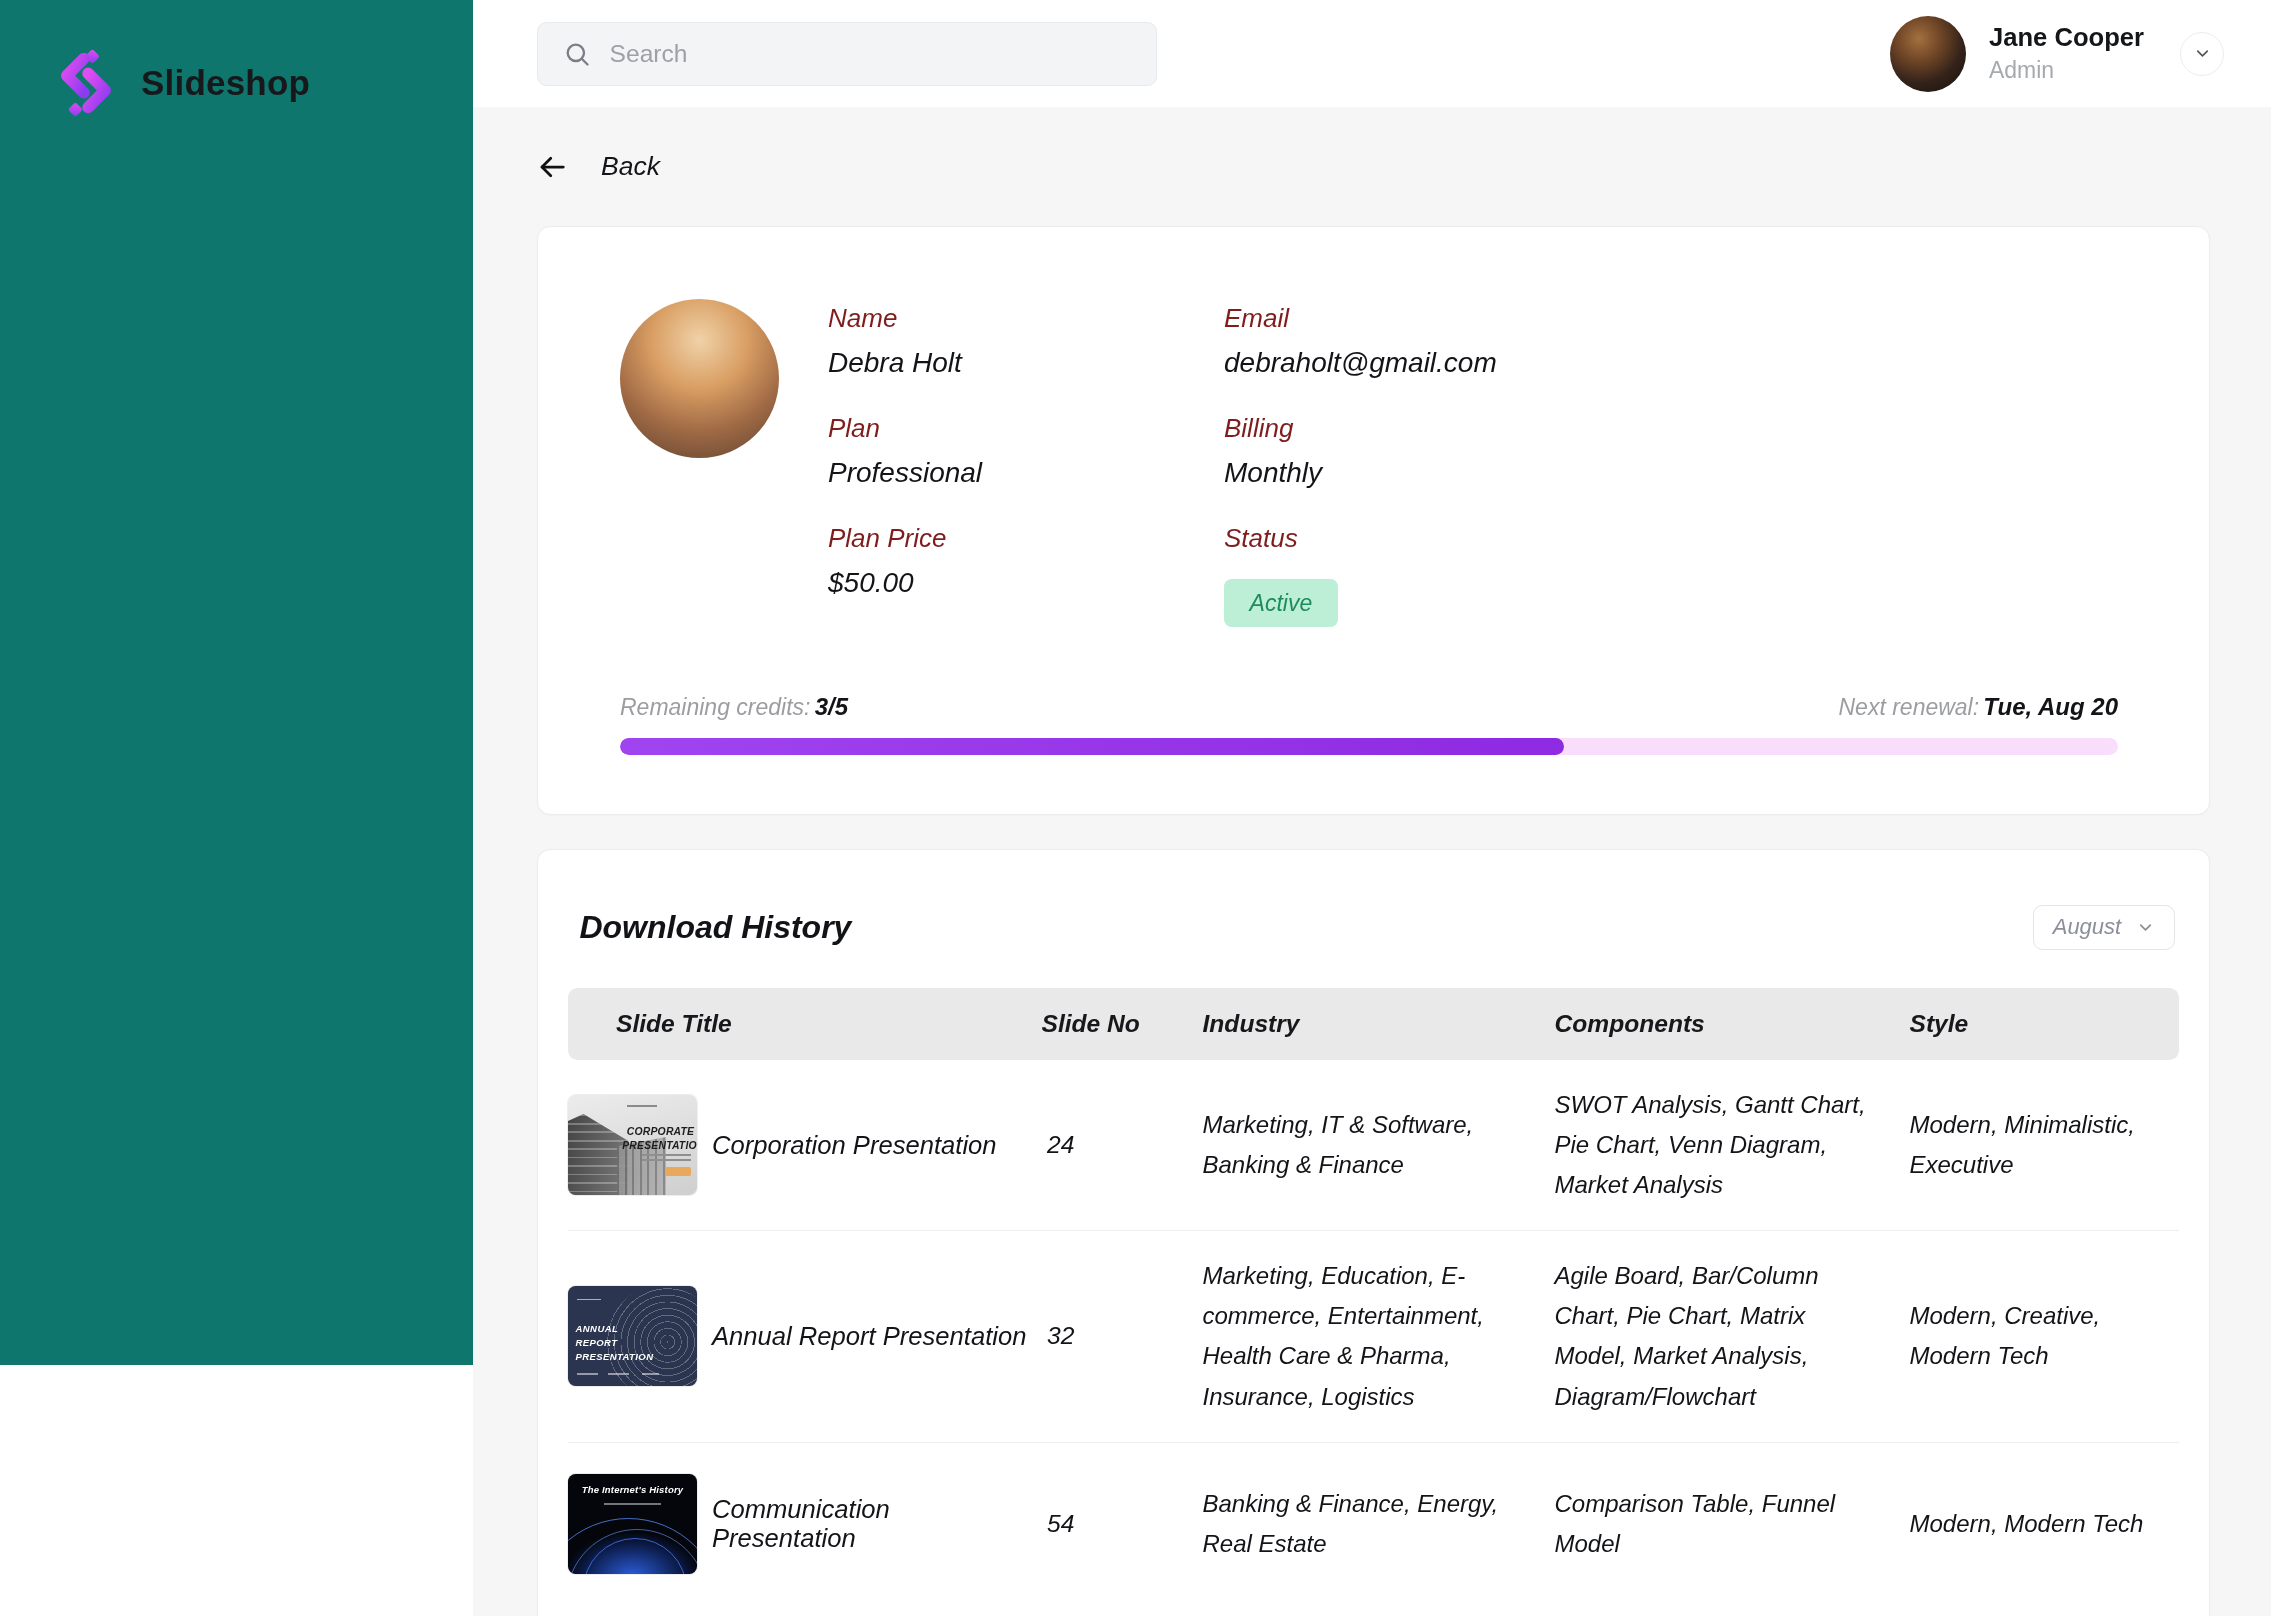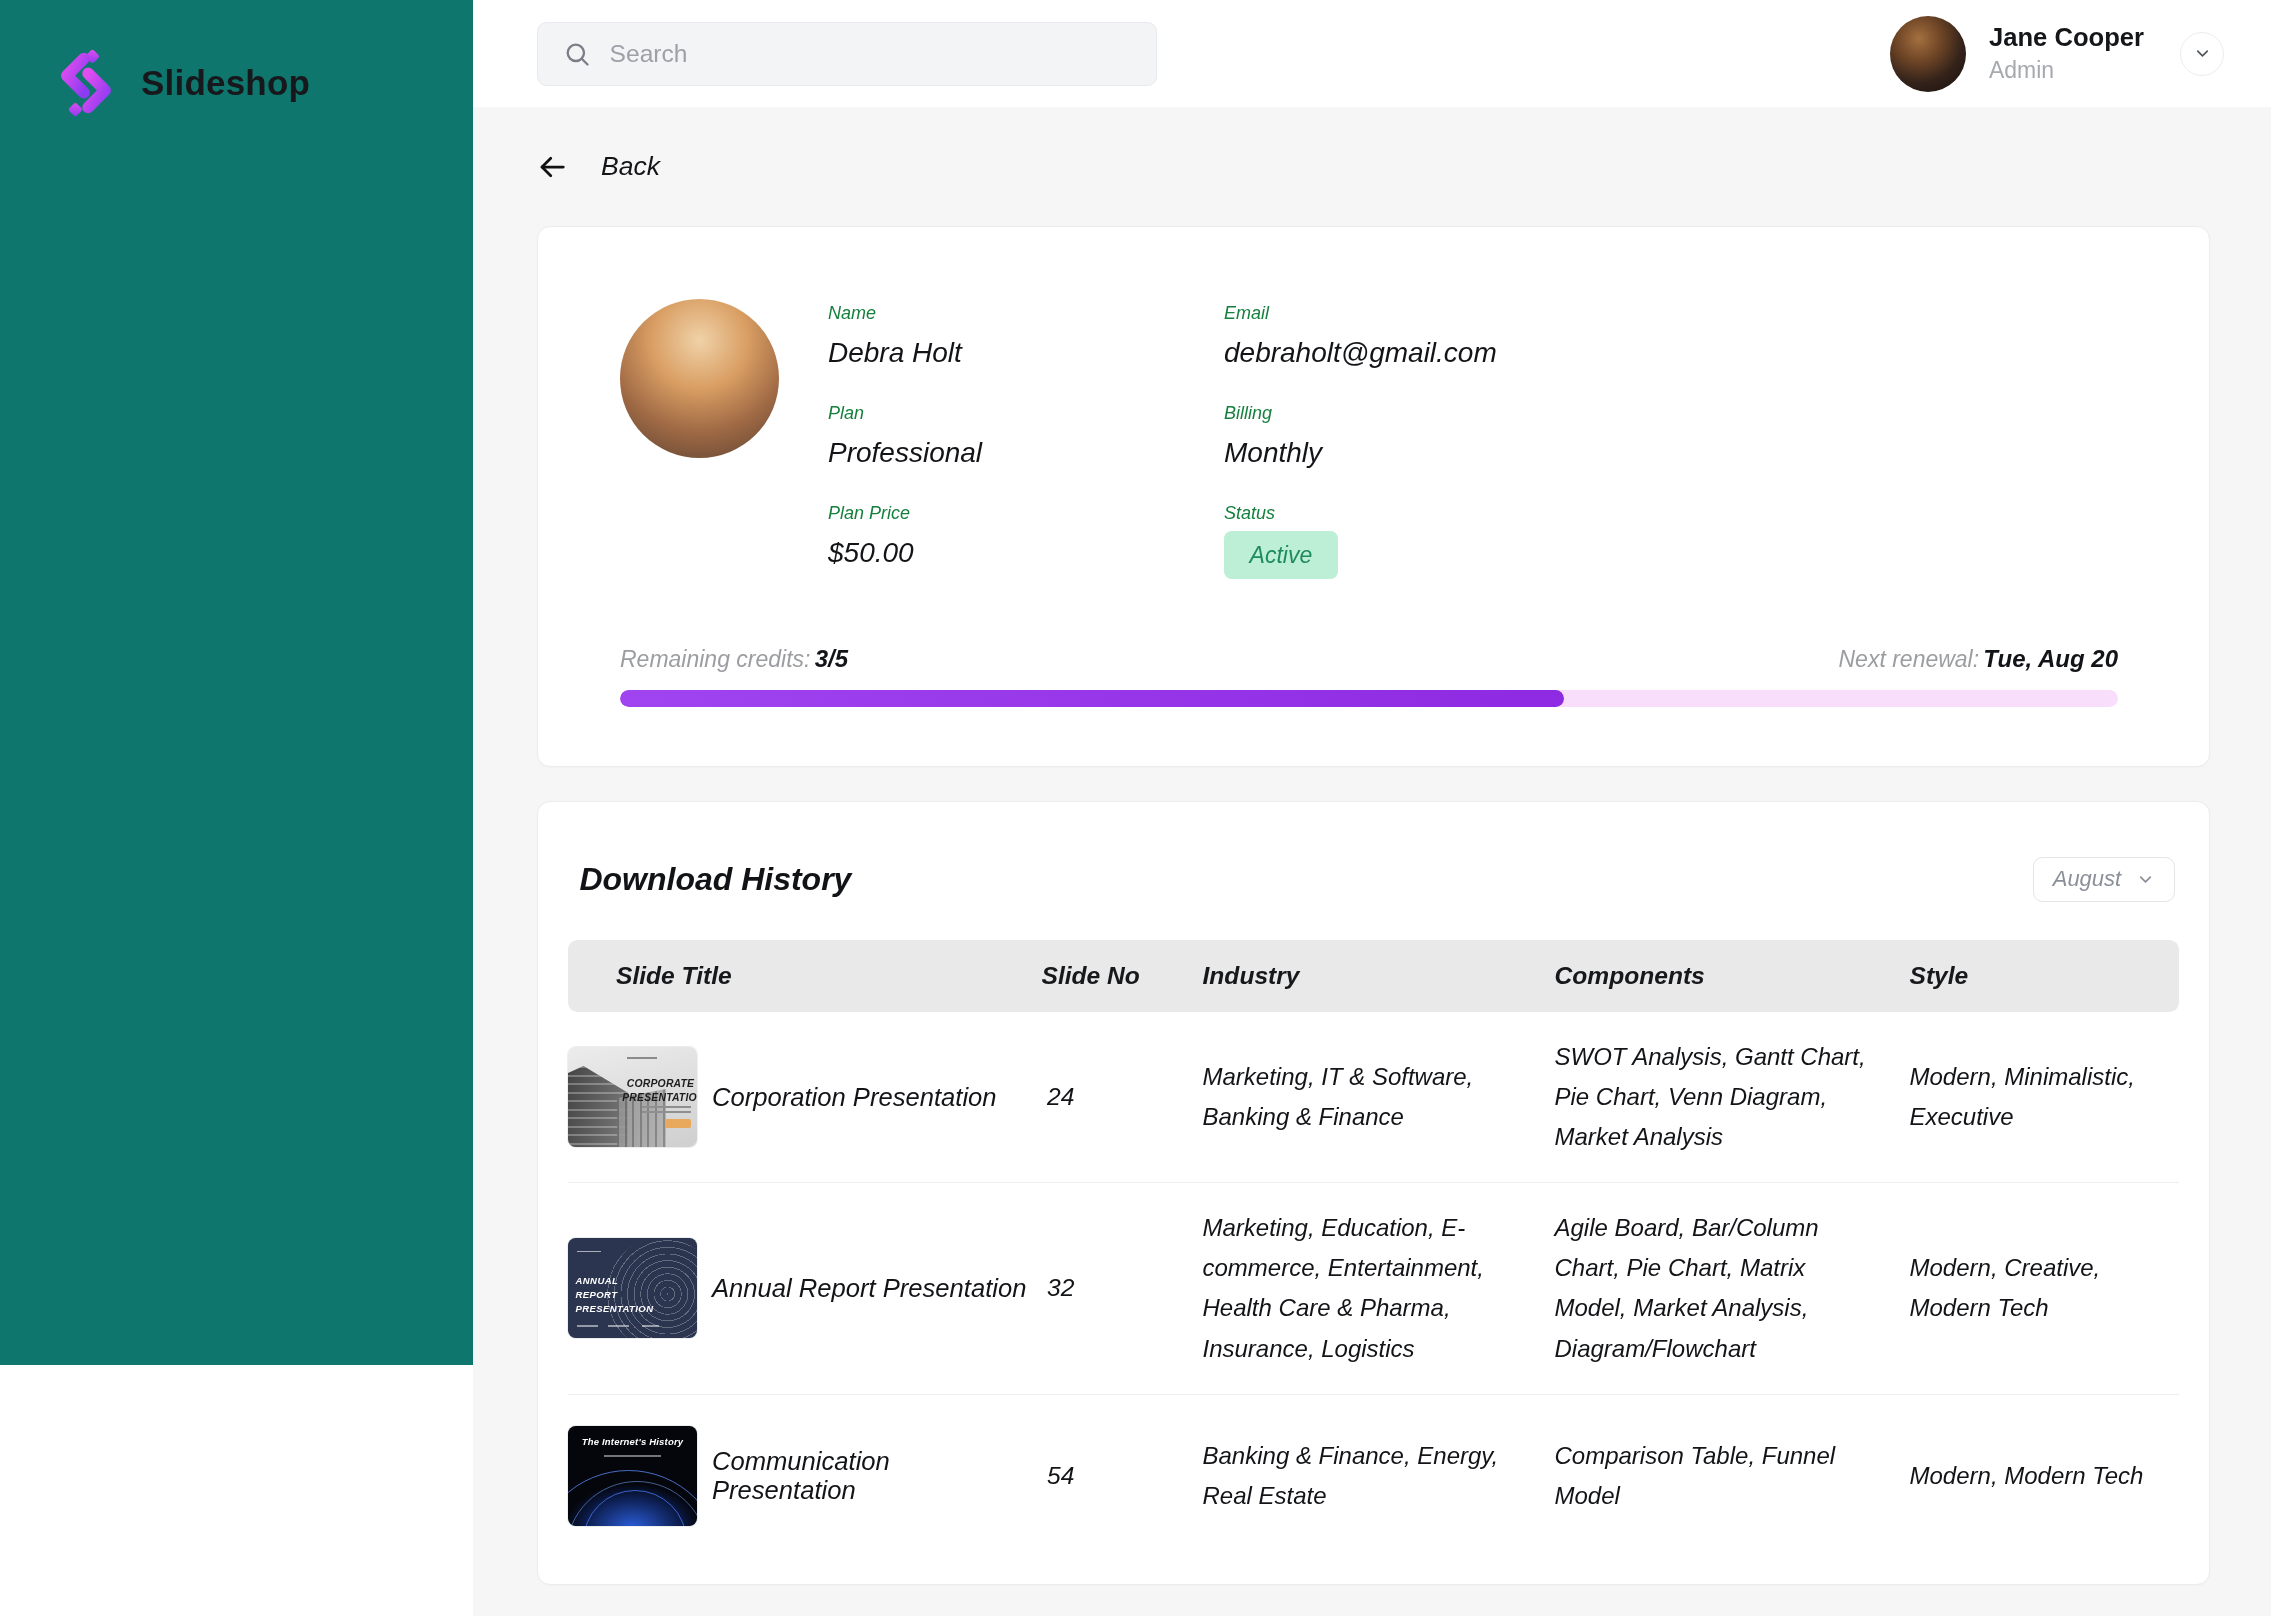--- a/index.html
+++ b/index.html
@@ -70,24 +70,24 @@
   
   .user-card { margin-top:44px; padding:72px 91px 59px 82px; }
   .user-main { display:flex; align-items:flex-start; gap:49px; }
   .avatar-lg {
     width:159px; height:159px; border-radius:50%; flex:none;
     background:radial-gradient(circle at 50% 26%, #f0d2a8 0%, #d99e63 34%, #a06a45 64%, #5a4030 100%);
   }
   .fields-grid {
     display:grid; grid-template-columns:396px auto; row-gap:34px; margin-top:3.8px;
   }
-  .field-label { font-size:18px; color:#15803d; }
+  .field-label { font-size:26px; color:#7f1d1d; }
   .field-value { font-size:28px; font-weight:500; color:#131418; margin-top:13.2px; }
   .badge {
-    display:inline-block; margin-top:7px; background:#bdeed6; color:#1f8b61;
+    display:inline-block; margin-top:25px; background:#bdeed6; color:#1f8b61;
     font-size:23px; font-weight:500; padding:10.4px 25.6px; border-radius:7.6px;
   }
   .credits-block { margin-top:66px; }
   .credits-row { display:flex; justify-content:space-between; align-items:baseline; }
   .muted { font-size:23px; color:#9b9da1; }
   .strong-sm { font-size:24px; font-weight:700; color:#131418; }
   .progress-track {
     margin-top:17px; height:17px; border-radius:9.5px; background:#f8defb; overflow:hidden;
   }
   .progress-fill {

